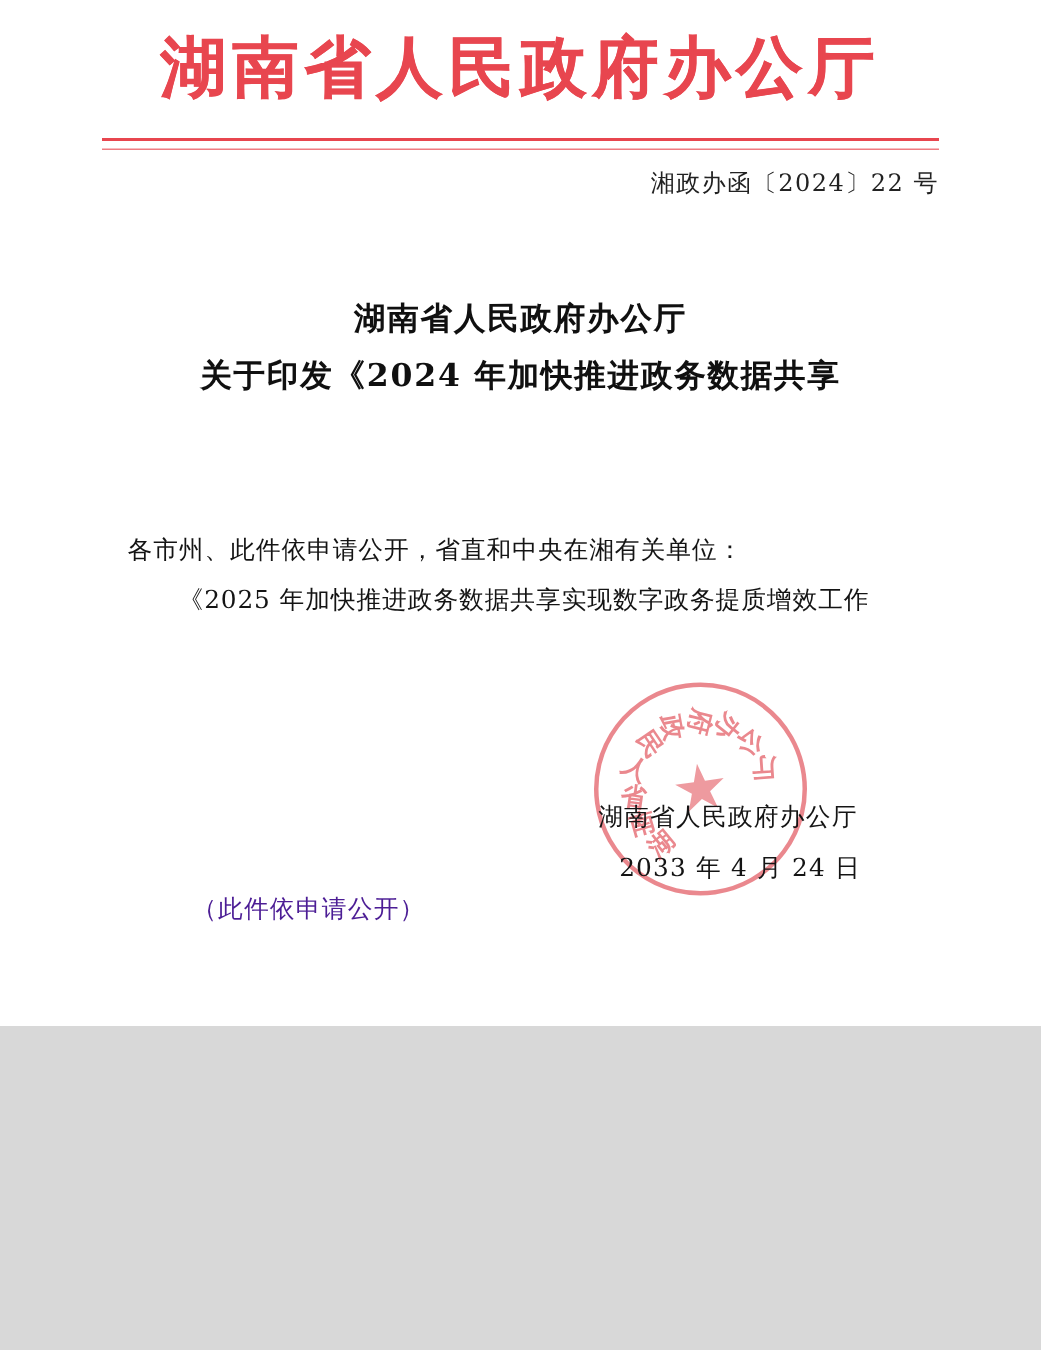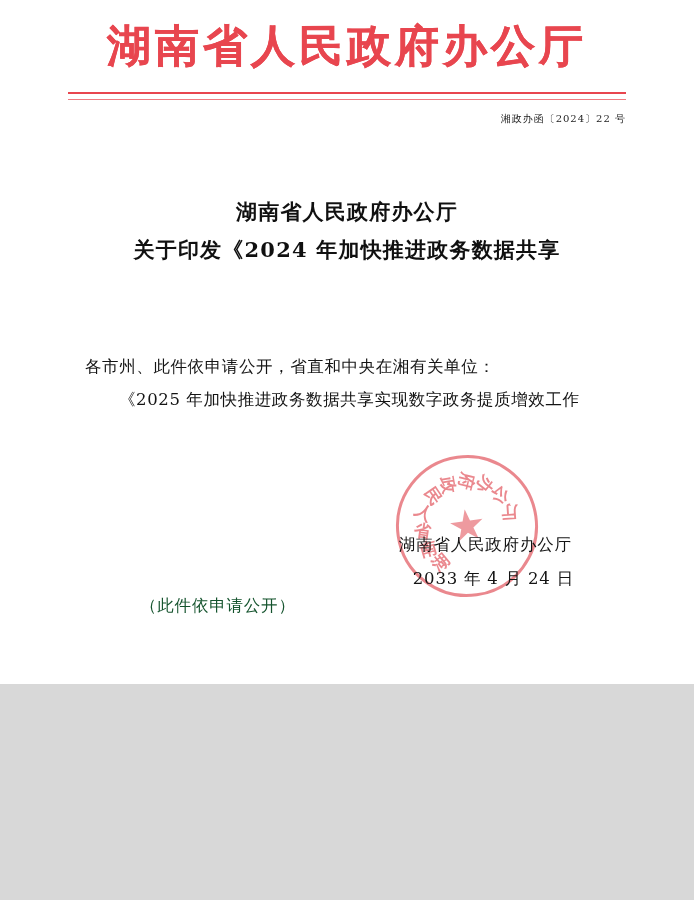--- a/index.html
+++ b/index.html
@@ -48,21 +48,21 @@
     width: 558px;
     height: 1px;
     background: #ef7b81;
   }
 
   
   .doc-number {
     position: absolute;
     right: 68px;
     top: 112px;
-    font-size: 10px;
+    font-size: 16px;
     color: #222;
     letter-spacing: 1px;
     font-family: "DejaVu Serif", serif;
     margin-left: 36px;
   }
 
   
   .title-block {
     position: absolute;
     top: 193px;
@@ -155,24 +155,24 @@
     left: 50%;
     top: 50%;
     transform-origin: 0 0;
     white-space: nowrap;
   }
 
   
   .footer-note {
     position: absolute;
     top: 595px;
-    left: 140px;
+    left: 128px;
     font-family: "DejaVu Serif", serif;
     font-size: 16.5px;
-    color: #14532d;
+    color: #4c1d95;
     letter-spacing: 0.8px;
     white-space: nowrap;
   }
 
   
   .bottom-rule-a { top: 818px; }
   .bottom-rule-b { top: 841px; }
 </style>
 </head>
 <body>

